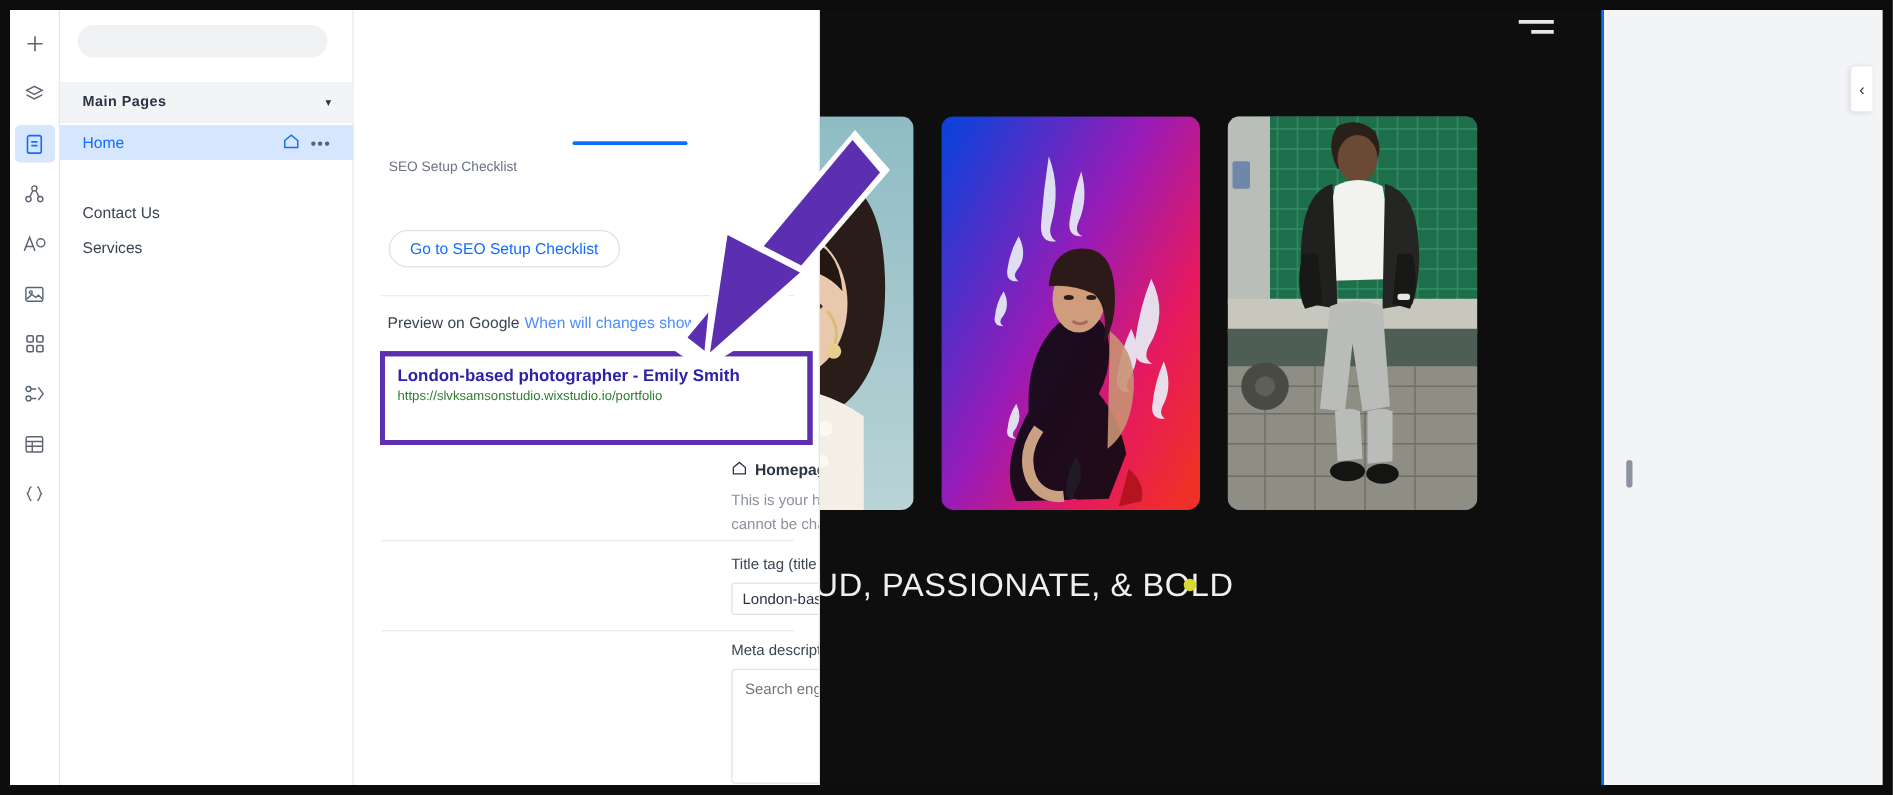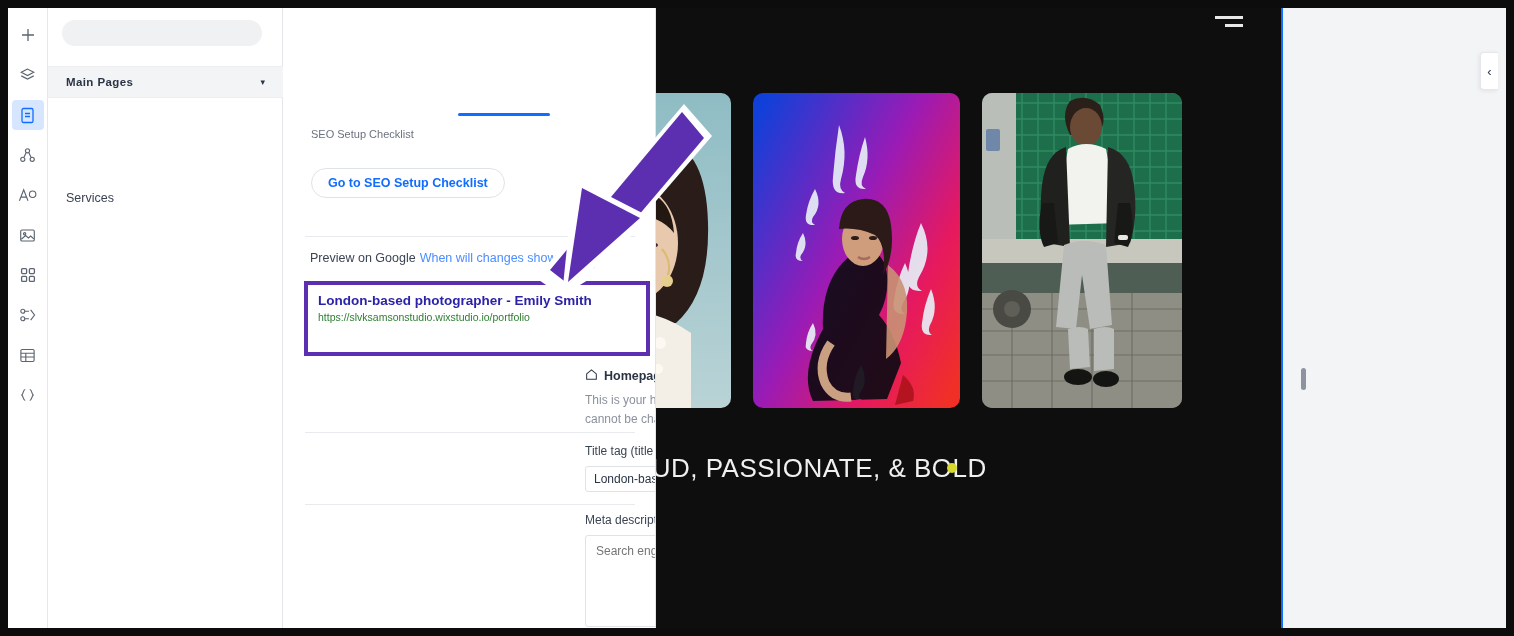--- a/index.html
+++ b/index.html
@@ -107,26 +107,26 @@
     text-align: left;
   }
   .checklist-title {
     font-size: 11px; color: #6b7280; margin-bottom: 12px;
   }
   .checklist-body {
     font-size: 12.5px; color: #2b3445; line-height: 1.45;
   }
   .checklist-btn {
     display: inline-block;
-    margin-top: 16px;
+    margin-top: 32px;
     padding: 7px 16px;
     border: 1px solid #dfe3e8;
     border-radius: 18px;
     background: #fff;
-    font-size: 12.5px; font-weight: bold;
+    font-size: 12.5px; font-weight: normal;
     color: #116dff;
     cursor: pointer;
   }
   .divider {
     position: absolute; left: 22px; width: 330px; height: 1px;
     background: #e8eaed;
   }
 
   .preview-row {
     position: absolute; left: 27px; top: 243px;
@@ -358,20 +358,32 @@
     </div>
 
     <div class="pages-panel">
       <div class="pages-search-ghost"></div>
 
       <div class="pages-section-head">
         <span class="label">Main Pages</span>
         <span class="caret">▾</span>
       </div>
 
+      <div class="page-row active" style="top:92px;">
+        <span class="pname">Home</span>
+        <span class="home-ico">
+          <svg width="14" height="14" viewBox="0 0 14 14" fill="none" stroke="currentColor" stroke-width="1.2">
+              <path d="M1.8 6.4 7 2.1l5.2 4.3V12H1.8z"></path>
+            </svg>
+        </span>
+        <span class="dots">•••</span>
+      </div>
+      <div class="page-row" style="top:148px;">
+        <span class="pname">Contact Us</span>
+      </div>
       <div class="page-row" style="top:176px;">
         <span class="pname">Services</span>
       </div>
     </div>
 
     <div class="seo-panel">
       <div class="tab-underline"></div>
 
       <div class="checklist-card">
         <div class="checklist-title">SEO Setup Checklist</div>

